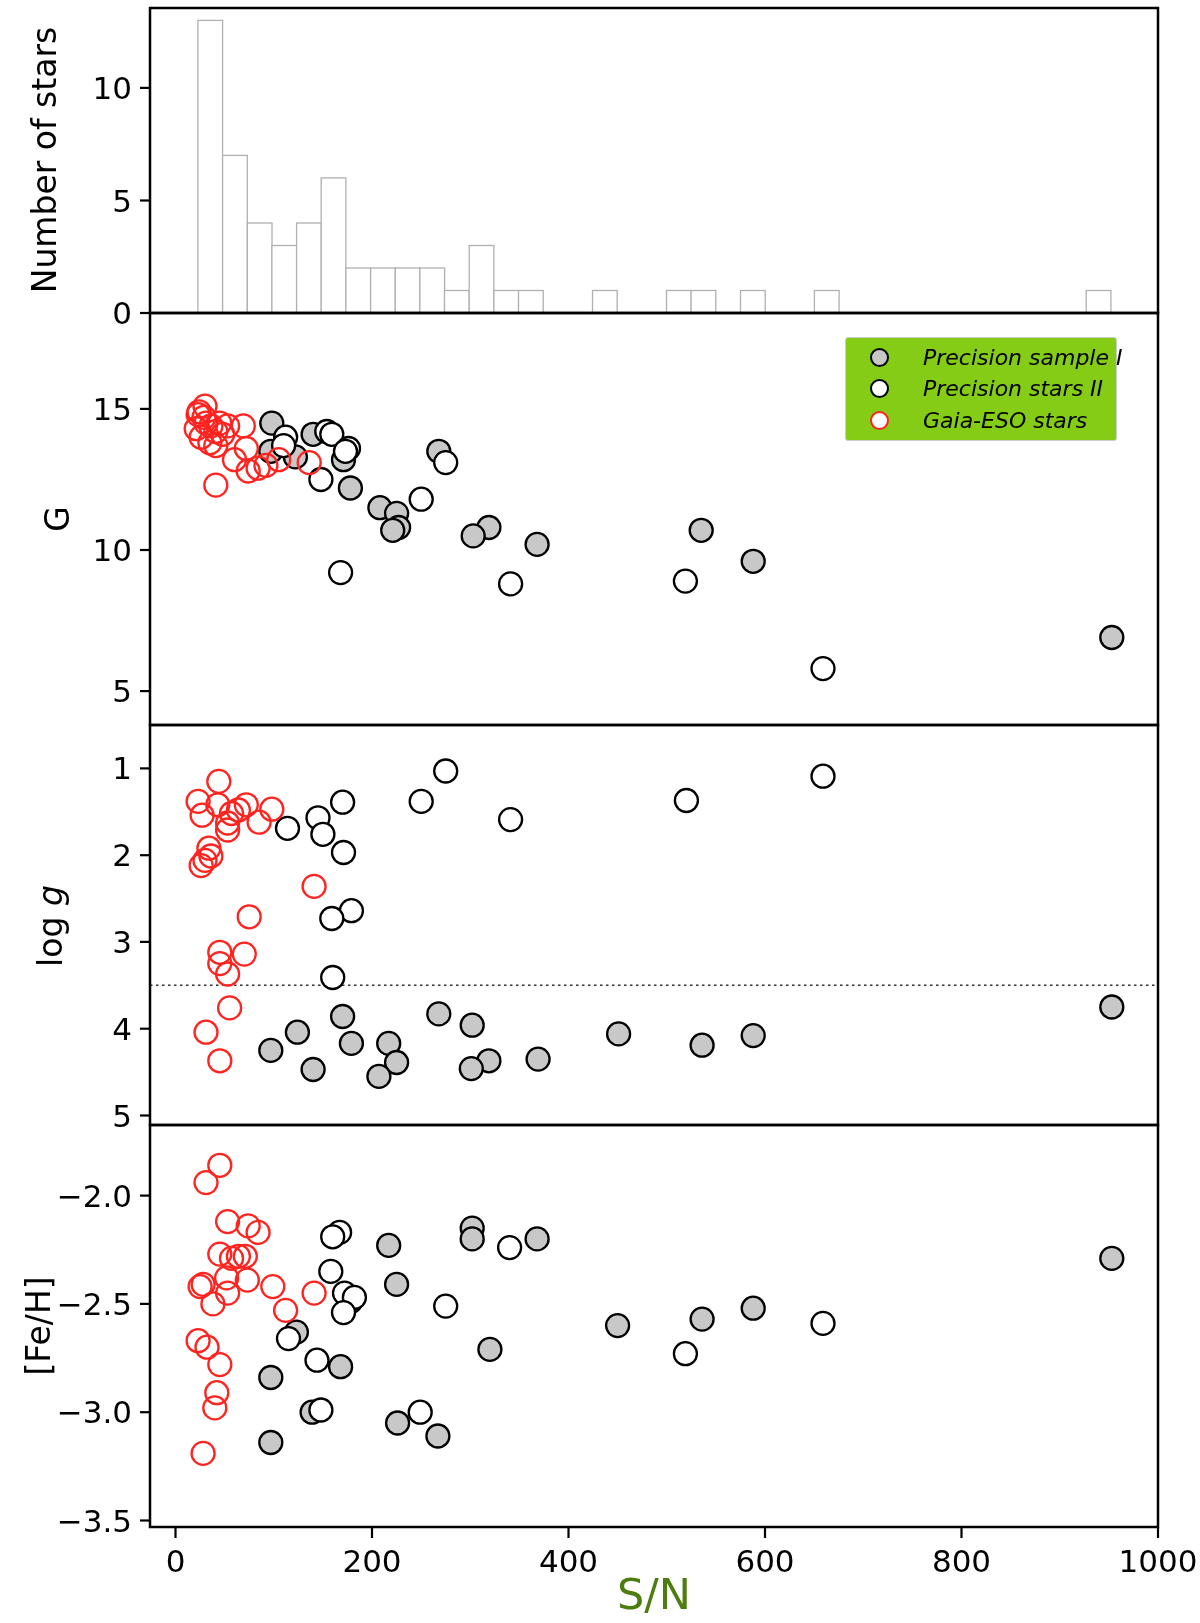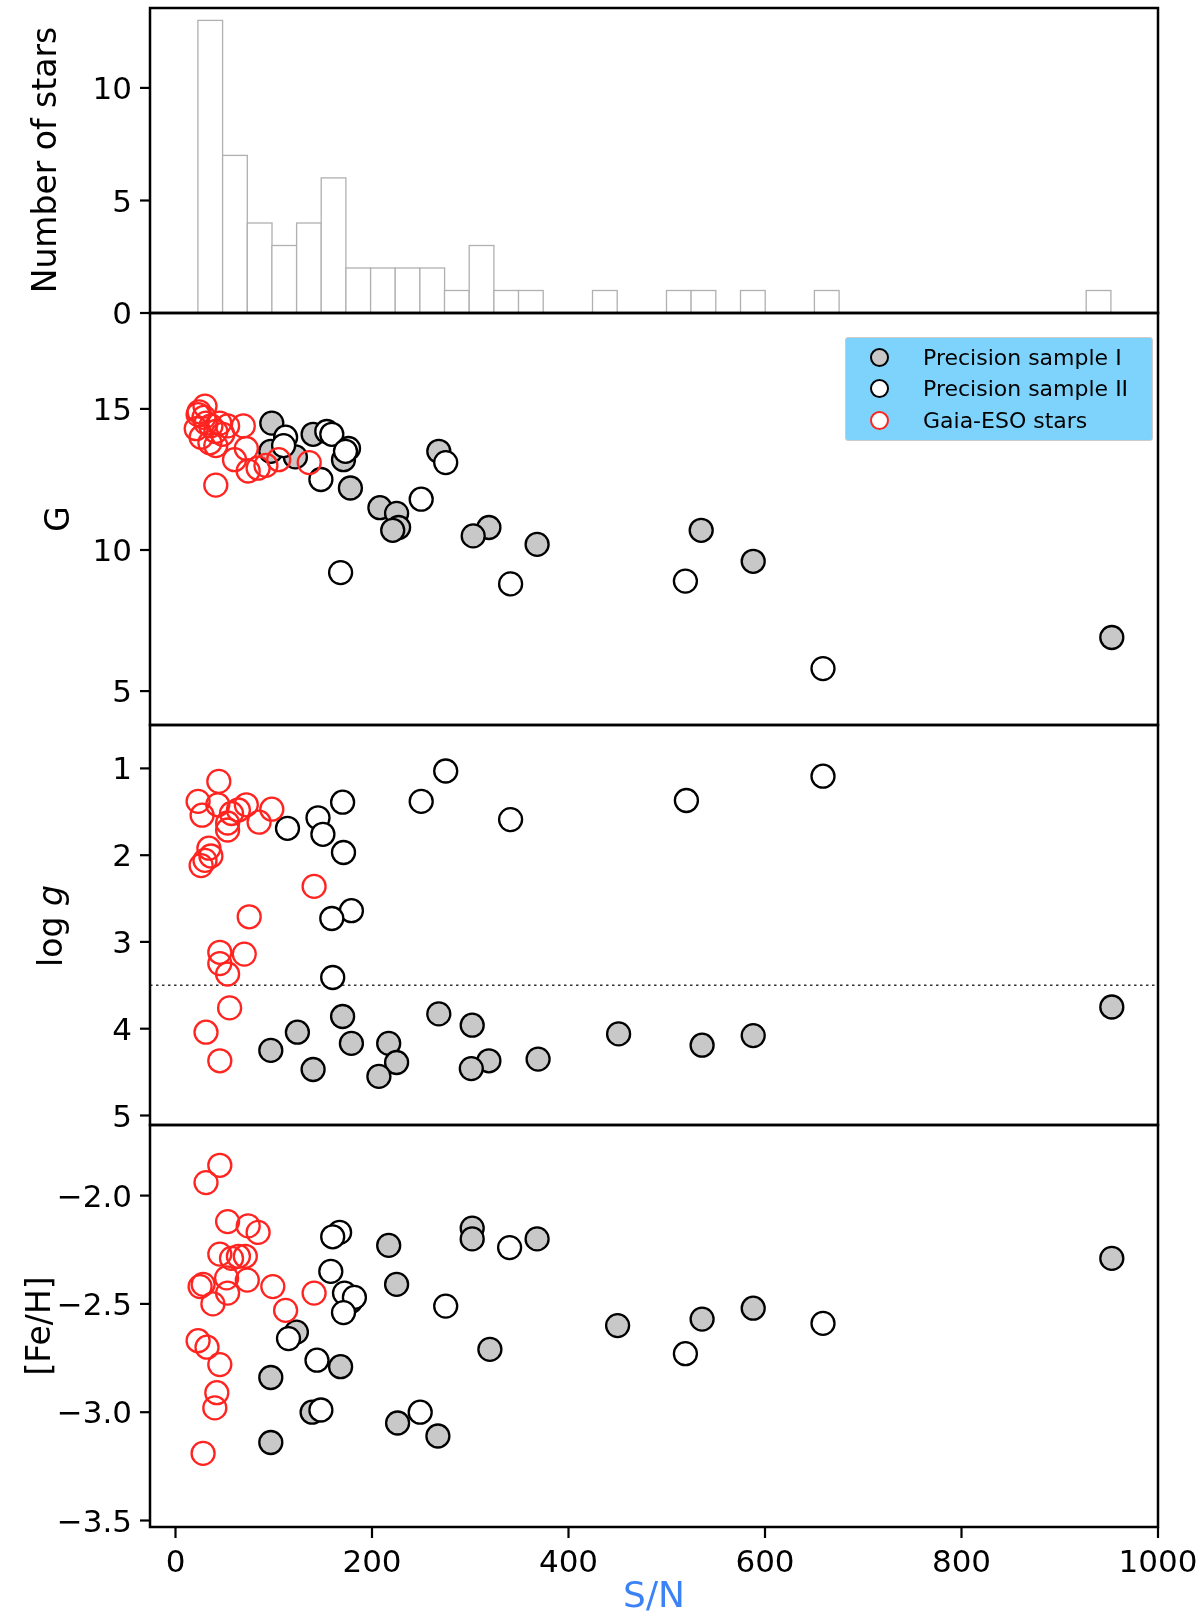--- a/index.html
+++ b/index.html
@@ -2,25 +2,25 @@
 <html><head>
 <meta charset="utf-8">
 <style>
   html,body{margin:0;padding:0;background:#fff;}
   .fig{position:relative;width:1200px;height:1623px;background:#ffffff;
        font-family:"DejaVu Sans", sans-serif;overflow:hidden;}
   .fig svg{position:absolute;left:0;top:0;}
   .ylabel{position:absolute;transform:translate(-50%,-50%) rotate(-90deg);
           transform-origin:center center;font-size:33px;color:#000;white-space:nowrap;}
   .ylabel .it{font-style:italic;}
-  .xlabel{position:absolute;transform:translate(-50%,-50%);font-size:36px;color:#3b82f6;text-align:right;}
-  .legend{position:absolute;left:845px;top:337px;width:308px;height:104px;
-          background:#7dd3fc;border:1.5px solid #cccccc;border-radius:3px;
+  .xlabel{position:absolute;transform:translate(-50%,-50%);font-size:43px;color:#4d7c0f;text-align:right;}
+  .legend{position:absolute;left:845px;top:337px;width:272px;height:104px;
+          background:#84cc16;border:1.5px solid #cccccc;border-radius:3px;
           box-sizing:border-box;display:flex;flex-direction:column;
-          justify-content:space-around;padding:4px 0;z-index:5;}
+          justify-content:space-around;padding:4px 0;z-index:5;font-style:italic;}
   .legend-row{display:flex;align-items:center;height:32px;}
   .legend-marker{width:19px;height:19px;border-radius:50%;box-sizing:border-box;
                  margin-left:24px;margin-right:34px;flex:0 0 auto;}
   .legend-label{font-size:22px;color:#000;white-space:nowrap;}
 </style>
 </head>
 <body>
 
 <div class="fig">
   <svg id="plot" width="1200" height="1623" viewBox="0 0 1200 1623">
@@ -266,20 +266,20 @@
 
   <div class="xlabel" style="left:654px;top:1594px;">S/N</div>
 
   <div class="legend">
     <div class="legend-row">
       <span class="legend-marker" id="lm0" style="background: rgb(200, 200, 200); border: 2.5px solid rgb(0, 0, 0);"></span>
       <span class="legend-label">Precision sample I</span>
     </div>
     <div class="legend-row">
       <span class="legend-marker" id="lm1" style="background: rgb(255, 255, 255); border: 2.5px solid rgb(0, 0, 0);"></span>
-      <span class="legend-label">Precision sample II</span>
+      <span class="legend-label">Precision stars II</span>
     </div>
     <div class="legend-row">
       <span class="legend-marker" id="lm2" style="background: rgb(255, 255, 255); border: 2.5px solid rgb(255, 36, 32);"></span>
       <span class="legend-label">Gaia-ESO stars</span>
     </div>
   </div>
 </div>
 
 </body></html>

